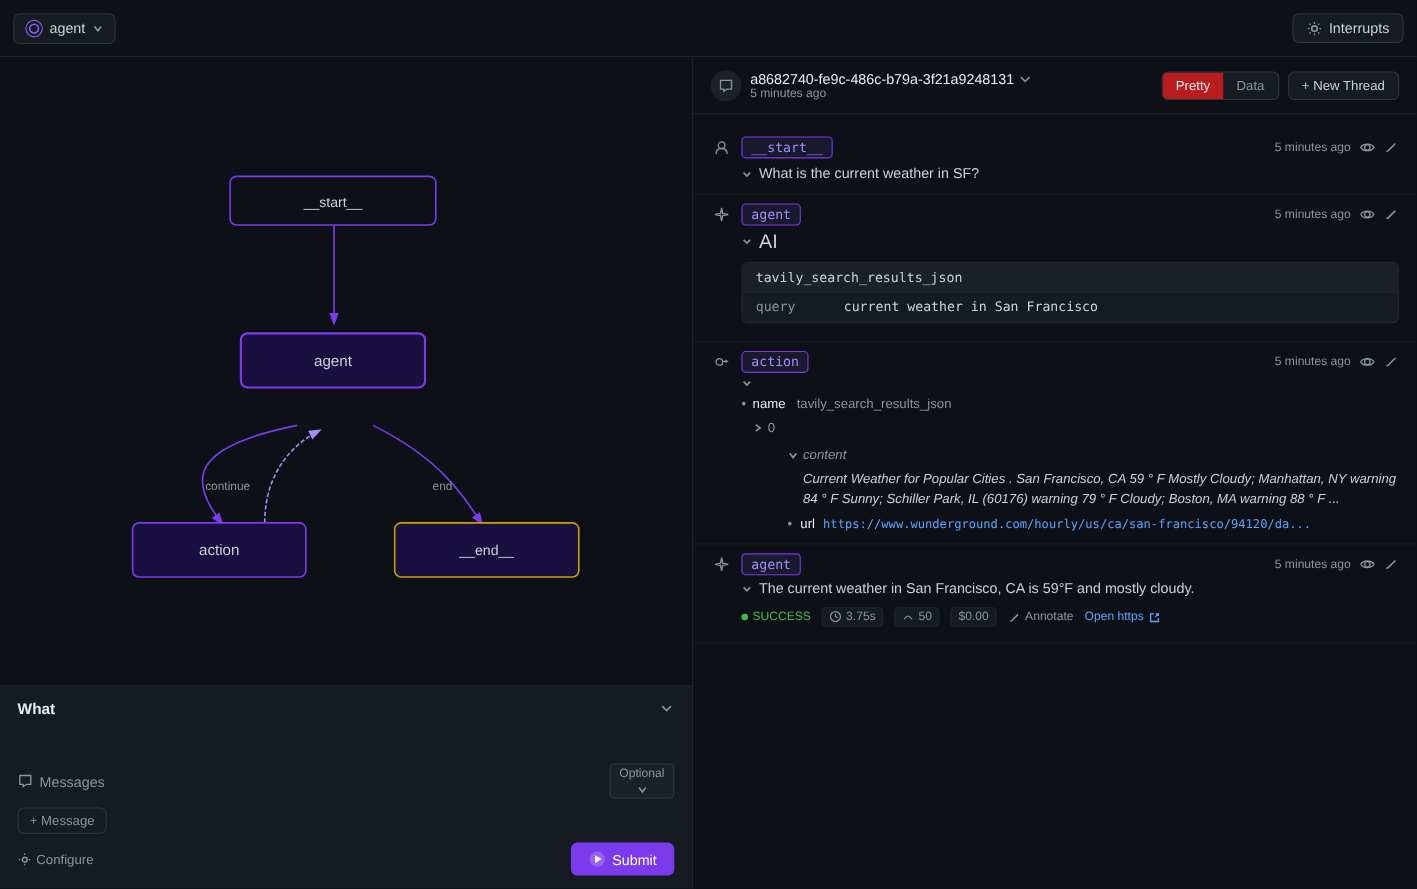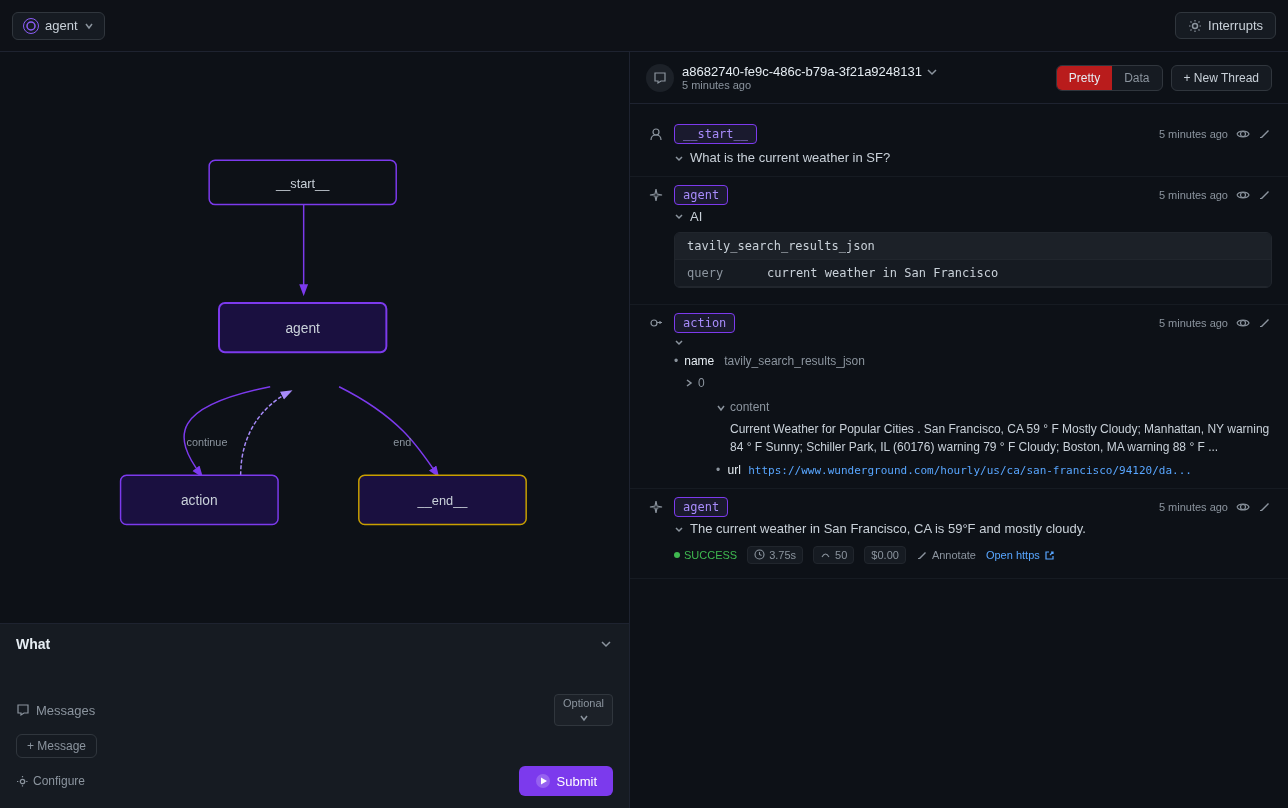--- a/index.html
+++ b/index.html
@@ -362,20 +362,21 @@
       gap: 6px;
       margin-bottom: 2px;
     }
     .action-detail .bullet { color: #8b949e; }
     .action-detail .key-name { color: #e6edf3; font-weight: 500; }
     .action-detail .val-text { color: #8b949e; }
     .content-block {
       margin-left: 42px;
       margin-top: 4px;
       font-size: 12px;
+      font-style: italic;
     }
     .content-key {
       color: #8b949e;
       margin-bottom: 2px;
     }
     .content-val {
       color: #c9d1d9;
       line-height: 1.5;
     }
     .url-row {
@@ -618,21 +619,21 @@
               </svg>
             <svg width="14" height="14" viewBox="0 0 14 14">
                 <path d="M2 10 L3 10 L10 3 L11 4 L4 11 L2 11 Z" fill="#8b949e"></path>
               </svg>
           </div>
         </div>
         <div style="display:flex;align-items:center;gap:6px;margin-bottom:6px;">
           <svg width="10" height="10" viewBox="0 0 10 10" style="margin-left:28px;flex-shrink:0;">
               <path d="M2 4 L5 7 L8 4" fill="none" stroke="#8b949e" stroke-width="1.5"></path>
             </svg>
-          <span style="color:#c9d1d9;font-size:13px;">AI</span>
+          <span style="color:#c9d1d9;font-size:18px;">AI</span>
         </div>
         <div class="tool-call-block">
           <div class="tool-call-header">tavily_search_results_json</div>
           <div class="tool-call-row">
             <span class="tool-call-key">query</span>
             <span class="tool-call-val">current weather in San Francisco</span>
           </div>
         </div>
       </div>
 

